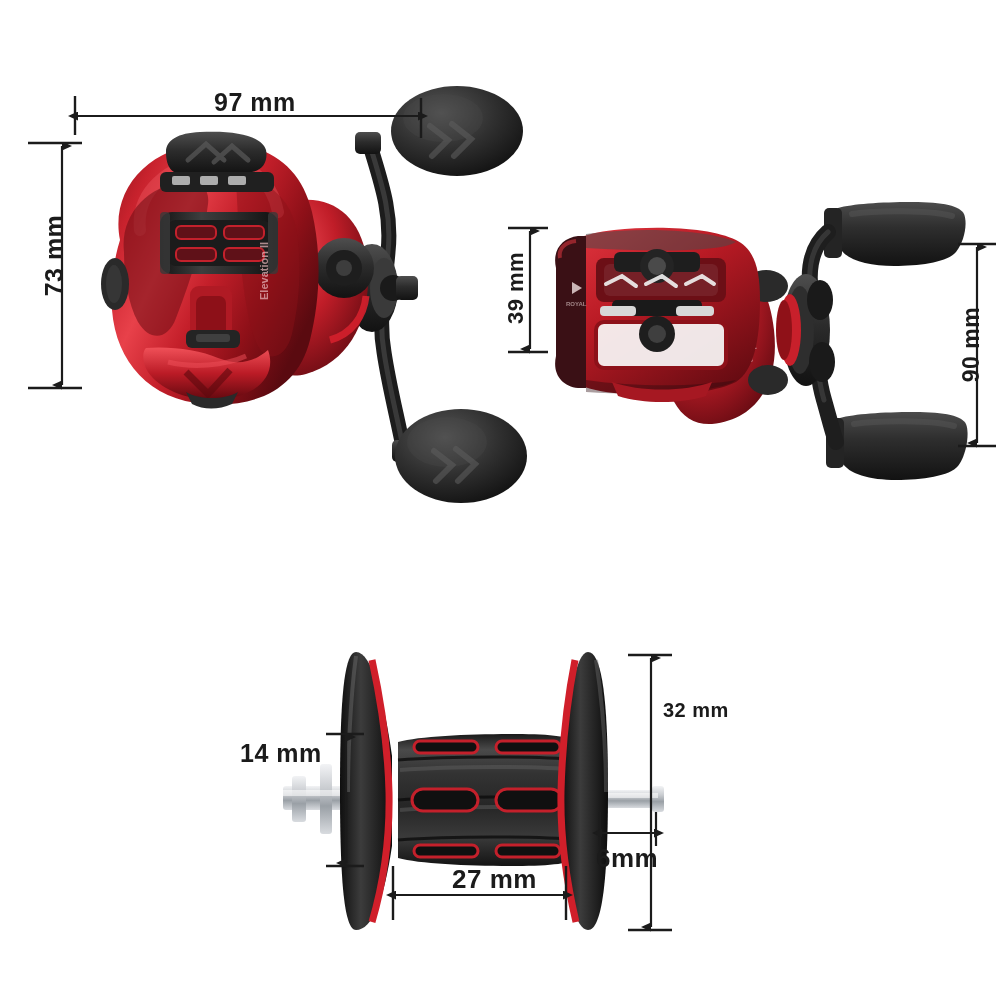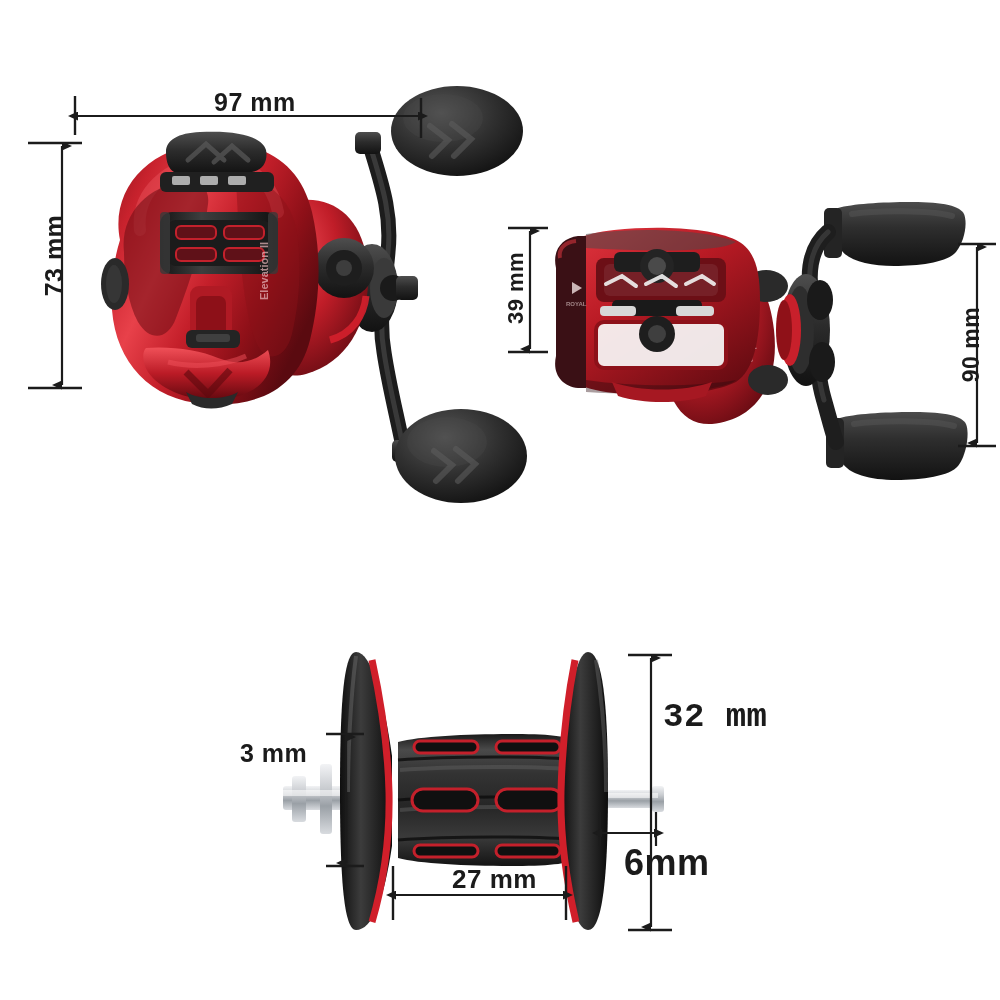--- a/index.html
+++ b/index.html
@@ -39,24 +39,24 @@
     line-height: 1;
   }
   .rot90 {
     transform: rotate(-90deg);
     transform-origin: 50% 50%;
   }
   .t97 { left: 214px; top: 90px; font-size: 25px; }
   .t73 { left: 14px;  top: 243px; font-size: 25px; }
   .t39 { left: 480px; top: 277px; font-size: 22px; }
   .t90 { left: 934px; top: 333px; font-size: 23px; }
-  .t32 { left: 663px; top: 700px; font-size: 34px; font-family: Liberation Mono, monospace; }
+  .t32 { left: 663px; top: 700px; font-size: 20px; }
   .t15 { left: 240px; top: 741px; font-size: 25px; }
   .t21 { left: 452px; top: 866px; font-size: 26px; }
-  .t6  { left: 596px; top: 845px; font-size: 36px; margin-left: 28px; }
+  .t6  { left: 596px; top: 845px; font-size: 26px; }
 </style>
 </head>
 <body>
 
 <div id="stage">
 
   <svg class="layer" viewBox="0 0 1000 1000">
     <defs>
 
       <linearGradient id="redSide" x1="0" y1="0" x2="1" y2="0.6">
@@ -413,19 +413,19 @@
   <div class="dimtext t97">97 mm</div>
 
   <div class="dimtext t73 rot90">73 mm</div>
 
   <div class="dimtext t39 rot90">39 mm</div>
 
   <div class="dimtext t90 rot90">90 mm</div>
 
   <div class="dimtext t32">32 mm</div>
 
-  <div class="dimtext t15">3 mm</div>
+  <div class="dimtext t15">14 mm</div>
 
   <div class="dimtext t21">27 mm</div>
 
   <div class="dimtext t6">6mm</div>
 
 </div>
 
 </body></html>

